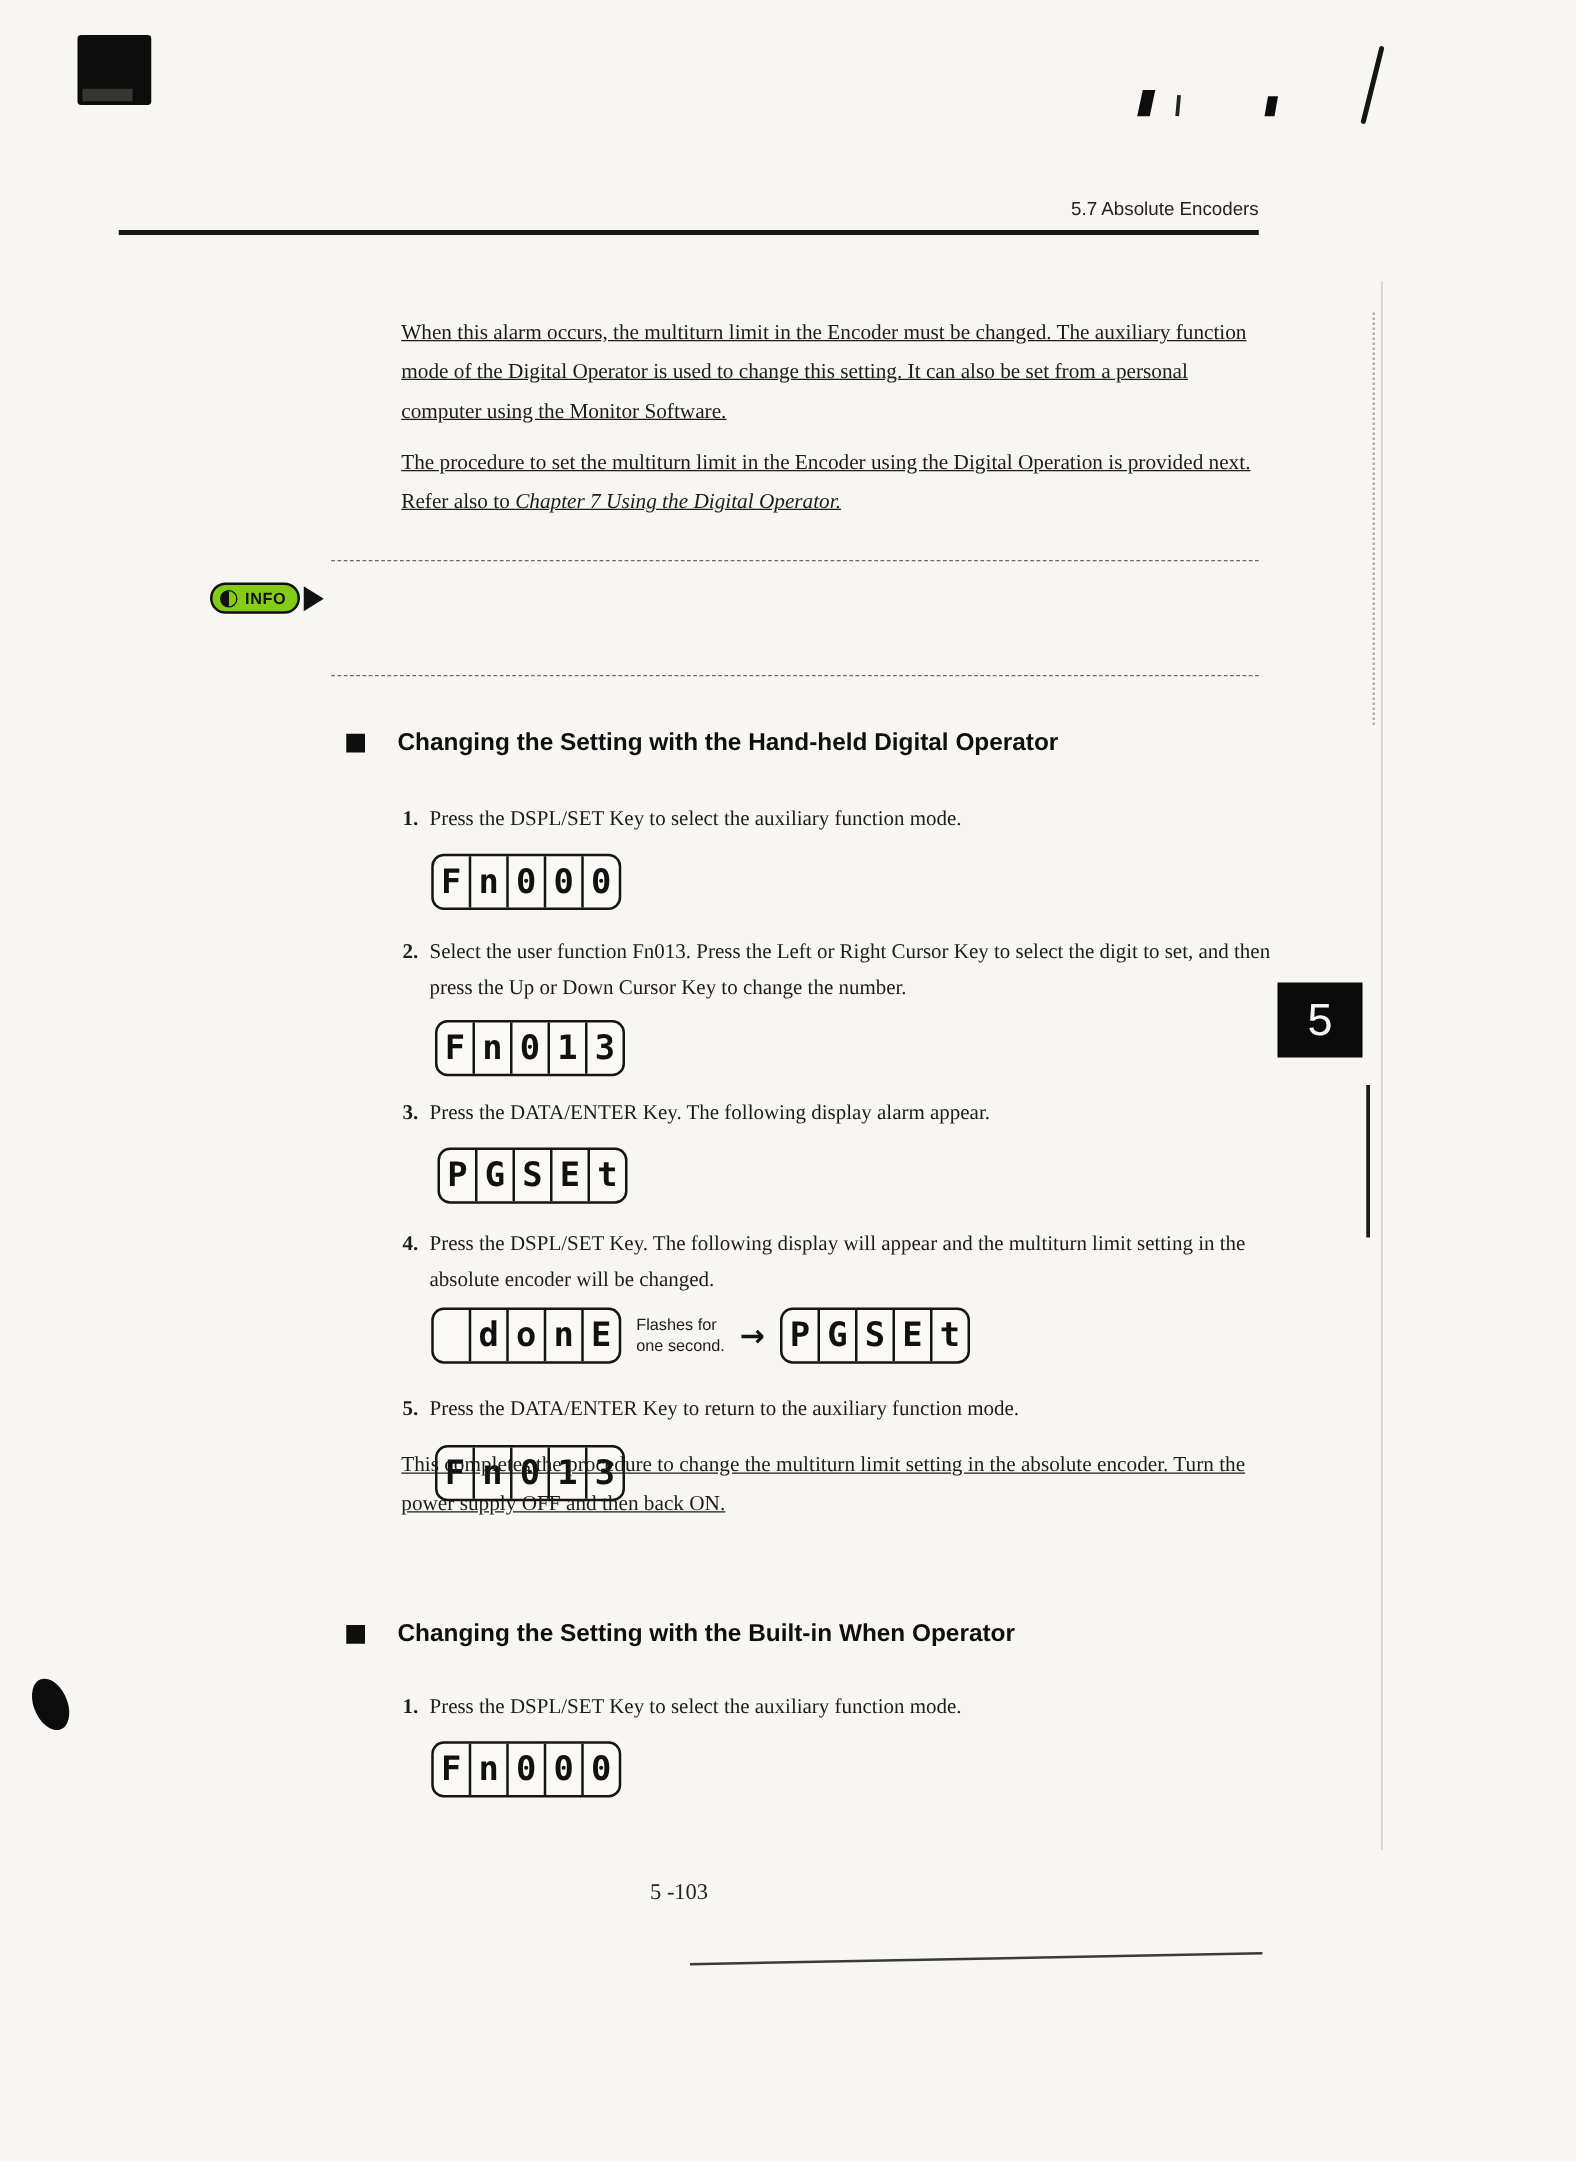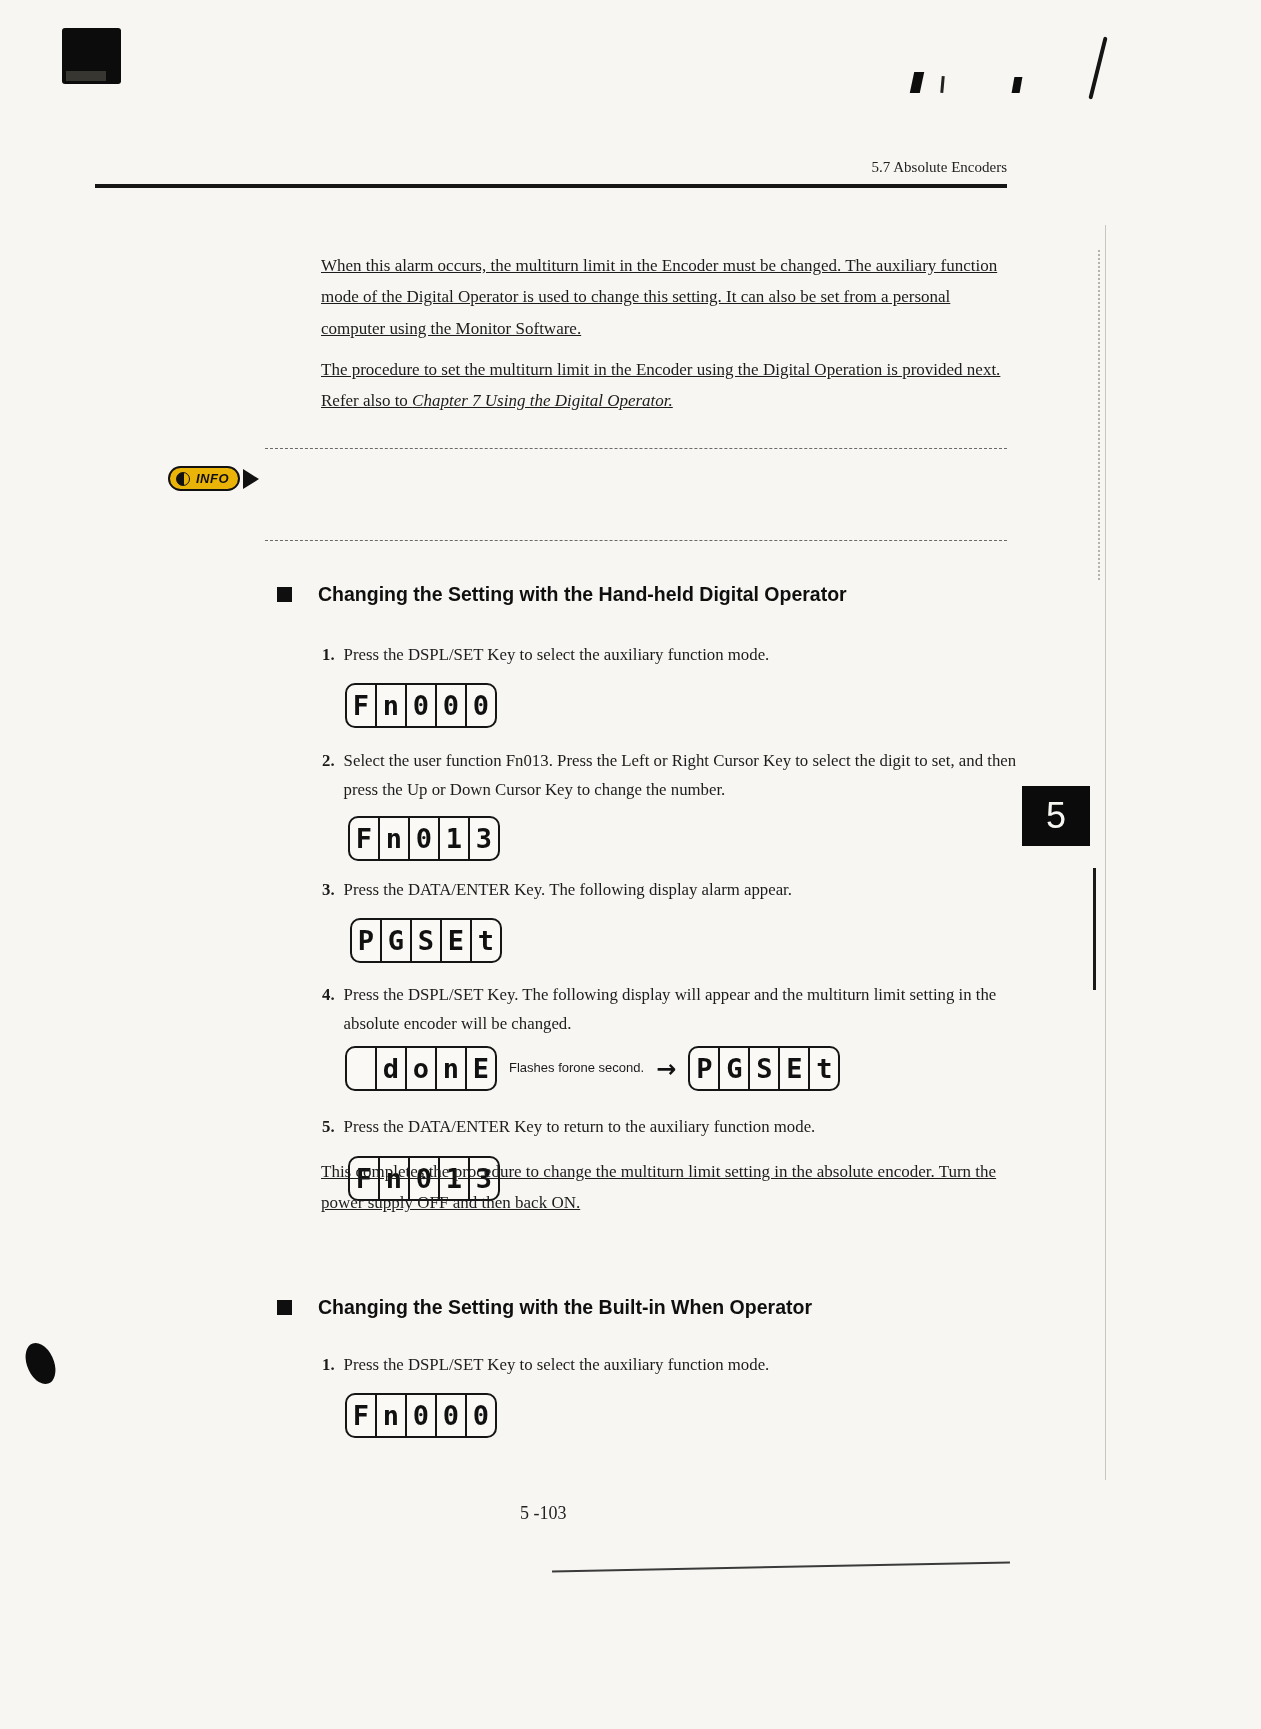--- a/index.html
+++ b/index.html
@@ -14,30 +14,30 @@
   .mark-a { top:72px; left:912px; width:10px; height:21px; background:#0d0d0d; transform:skewX(-12deg); }
   .mark-b { top:76px; left:941px; width:3px; height:17px; background:#222; transform:rotate(5deg); }
   .mark-c { top:77px; left:1013px; width:8px; height:16px; background:#0d0d0d; transform:skewX(-10deg); }
   .squiggle-tr { top:36px; left:1096px; width:4px; height:64px; background:#151515; transform:rotate(14deg); border-radius:2px; }
   .edge-line-long { top:225px; left:1105px; width:1px; height:1255px; background:#c8c6bf; }
   .edge-dots { top:250px; left:1098px; height:330px; width:0; border-left:2px dotted #b5b2a8; }
   .edge-line-dark { top:868px; left:1093px; width:3px; height:122px; background:#1a1a1a; }
   .crescent-bl { top:1342px; left:27px; width:27px; height:43px; background:#0c0c0c; border-radius:50% 60% 50% 60%; transform:rotate(-18deg); }
   .bottom-line { top:1566px; left:552px; width:458px; height:2px; background:#3a3a3a; transform:rotate(-1.1deg); }
 
-  .running-head { position:absolute; top:159px; right:254px; font-family:Liberation Serif, serif; font-size:15px; color:#222; }
+  .running-head { position:absolute; top:159px; right:254px; font-family:Liberation Sans, sans-serif; font-size:15px; color:#222; }
   .head-rule { position:absolute; top:184px; left:95px; width:912px; height:4px; background:#161616; }
 
   .body { position:absolute; left:317px; width:694px; margin:4px; font-size:17px; line-height:1.85;text-decoration:underline; }
   .ital { font-style:italic;text-align:right; }
 
   .dashed-rule { position:absolute; left:265px; width:742px; height:0; border-top:1.5px dashed #6a6a6a; }
 
   .info-tag { position:absolute; top:466px; left:168px; display:flex; align-items:center; }
-  .info-pill { display:flex; align-items:center; gap:6px; border:2.5px solid #111; border-radius:14px; padding:3px 9px 3px 6px; background:#eab308;font-style:italic; }
+  .info-pill { display:flex; align-items:center; gap:6px; border:2.5px solid #111; border-radius:14px; padding:3px 9px 3px 6px; background:#84cc16; }
   .pencil-icon { width:12px; height:12px; border:1.5px solid #111; border-radius:50%;
     background:linear-gradient(90deg,#111 55%, transparent 55%); }
   .info-label { font-family:"Liberation Sans",sans-serif; font-weight:bold; font-size:13px; color:#111; letter-spacing:.5px; }
   .info-pointer { width:0; height:0; border-top:10px solid transparent; border-bottom:10px solid transparent; border-left:16px solid #111; margin-left:3px; }
   .info-text { position:absolute; top:462px; left:281px; width:728px; margin:0; font-size:14.8px; line-height:2.05; }
 
   .heading { position:absolute; left:277px; display:flex; align-items:flex-start; gap:26px;
     font-family:"Liberation Sans",sans-serif; font-weight:bold; font-size:19.5px; color:#0f0f0f; }
   .bullet { flex:none; width:15px; height:15px; background:#0f0f0f; margin-top:4px; }
 
@@ -46,21 +46,21 @@
   .steptext { flex:1; }
 
   .display { display:flex; align-items:stretch; border:2.5px solid #151515; border-radius:10px; background:#faf9f5; width:max-content; }
   .display.abs { position:absolute; }
   .display .cell { width:28px; height:41px; display:flex; align-items:center; justify-content:center;
     font-family:"DejaVu Sans Mono",monospace; font-weight:700; font-size:27px; color:#111;
     border-left:2px solid #151515; }
   .display .cell:first-child { border-left:none; }
 
   .display-row { position:absolute; display:flex; align-items:center; gap:12px; }
-  .flash-note { display:flex; flex-direction:row; font-family:"Liberation Sans",sans-serif; font-size:13px; line-height:1.3; color:#1b1b1b; }
+  .flash-note { display:flex; flex-direction:column; font-family:"Liberation Sans",sans-serif; font-size:13px; line-height:1.3; color:#1b1b1b; }
   .arrow-right { font-family:"DejaVu Sans",sans-serif; font-size:24px; font-weight:bold; color:#111; }
 
   .chapter-tab { position:absolute; top:786px; left:1022px; width:68px; height:60px; background:#0b0b0b;
     color:#f5f5f2; font-family:"Liberation Sans",sans-serif; font-size:36px;
     display:flex; align-items:center; justify-content:center; }
 
   .page-number { position:absolute; top:1503px; left:520px; font-size:18px; color:#222; }
 </style>
 </head>
 <body>

